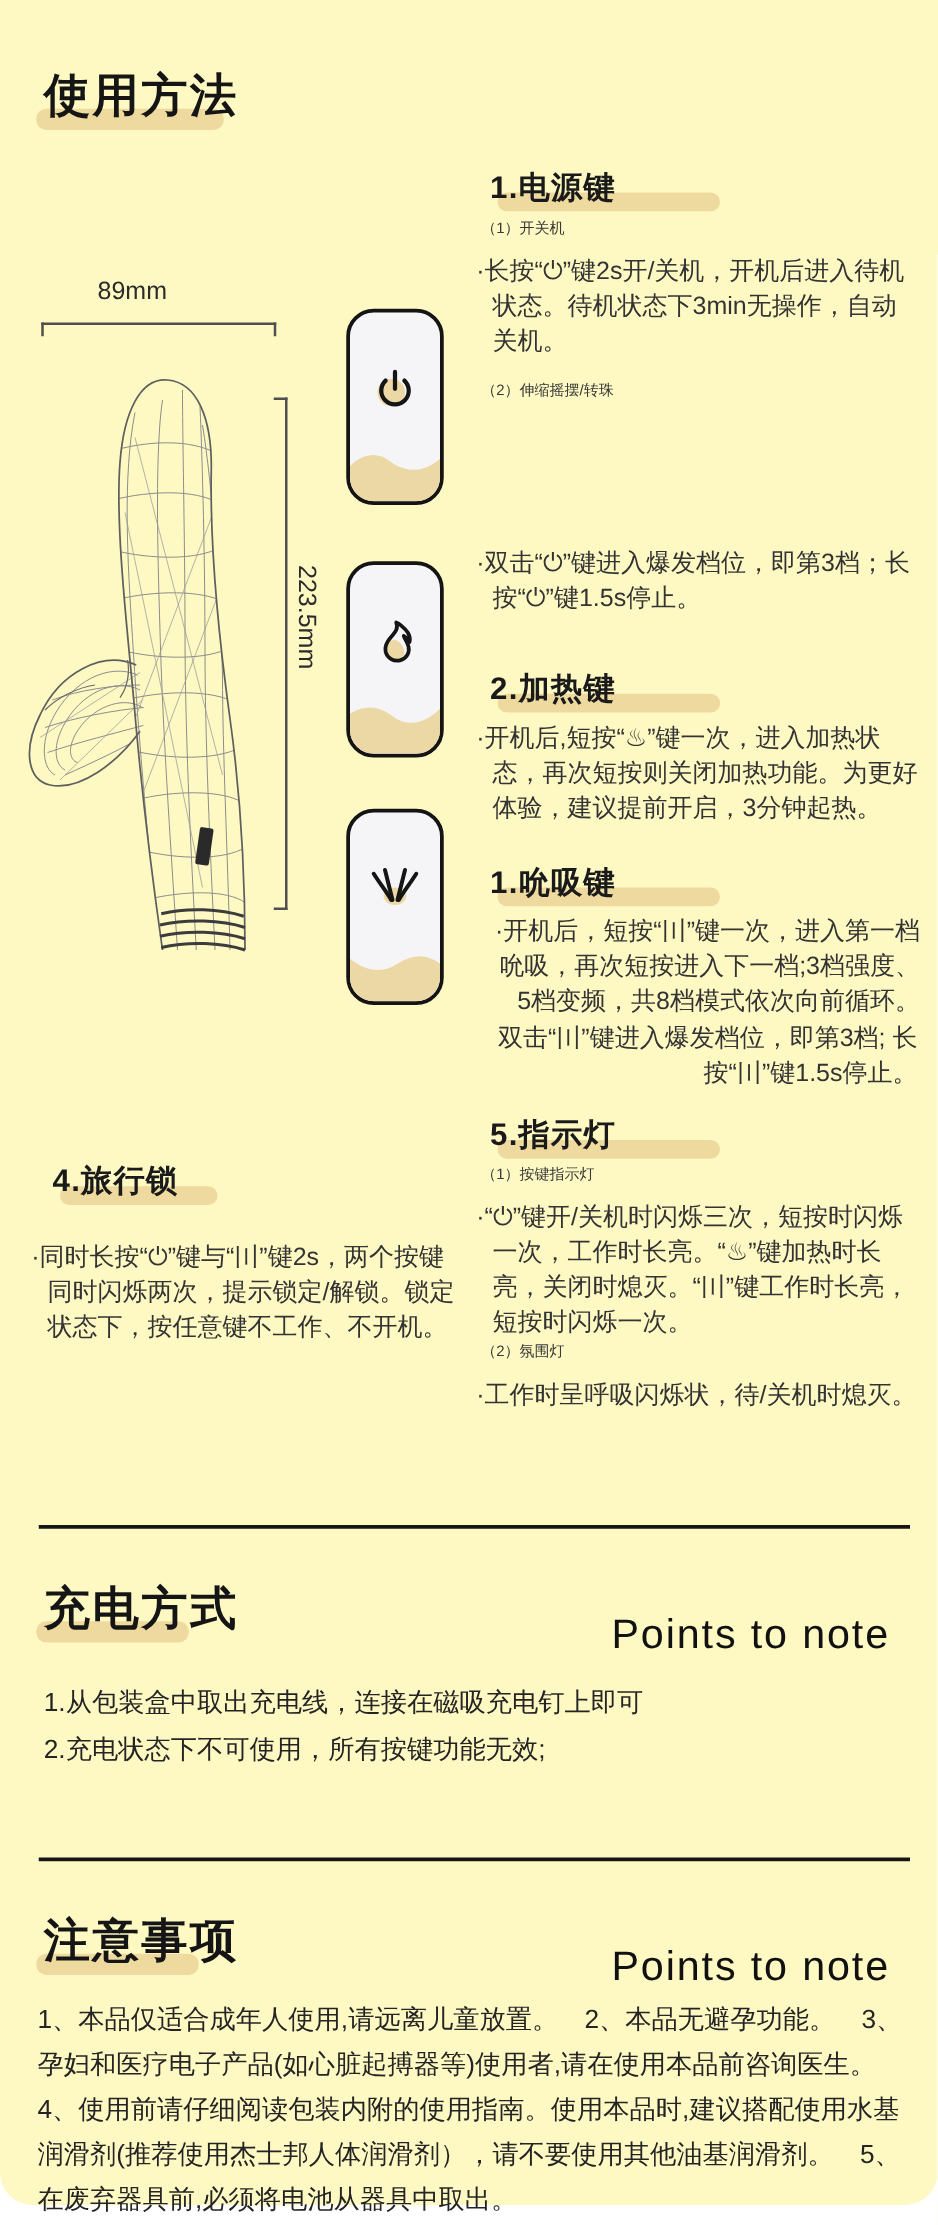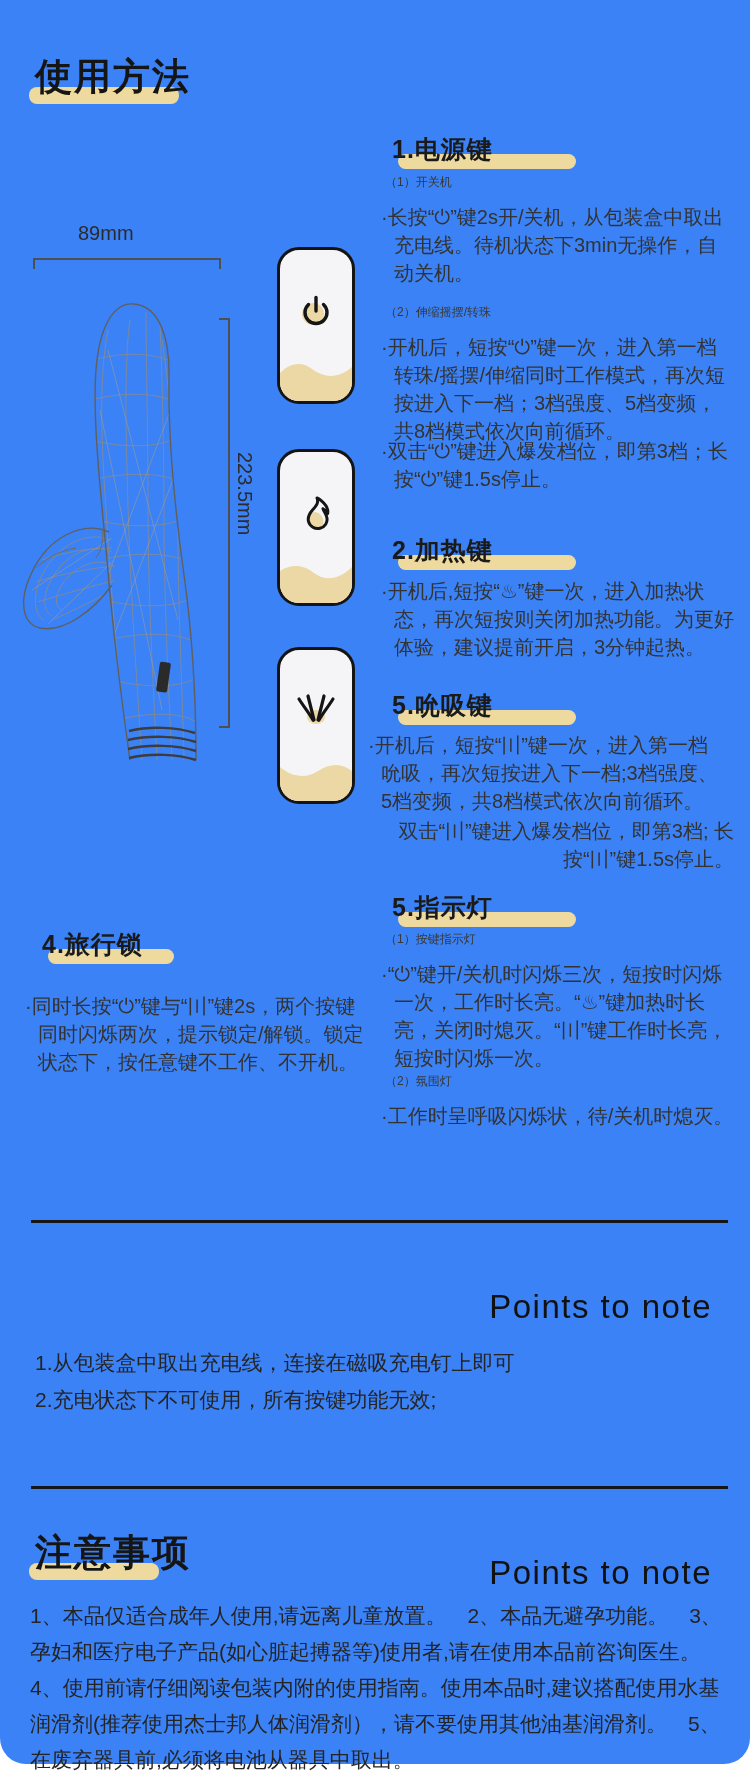--- a/index.html
+++ b/index.html
@@ -2,21 +2,21 @@
 <html><head>
 <meta charset="utf-8">
 <style>
   html,body { margin:0; padding:0; background:#ffffff; }
   .page {
     position:relative; width:750px; height:1780px; overflow:hidden;
     font-family:"Liberation Sans","DejaVu Sans",sans-serif; color:#2e2e2e; background:#ffffff;
   }
   .sheet {
     position:absolute; left:0; top:0; width:750px; height:1764px;
-    background:#3b82f6; border-radius:0 0 26px 26px; isolation:isolate;
+    background:#fef9c3; border-radius:0 0 26px 26px; isolation:isolate;
   }
   
   .hl { position:absolute; }
   .hl .hl-bar { position:absolute; background:#eeda9f; border-radius:8px; z-index:0; }
   .hl .hl-text { position:relative; z-index:1; white-space:nowrap; }
   .big-title { font-size:37px; font-weight:800; letter-spacing:2px; color:#151515; }
   .big-title .hl-bar { left:-6px; bottom:-2px; height:17px; width:150px; }
   .sec-h { font-size:25px; font-weight:700; color:#1a1a1a; letter-spacing:1px; }
   .sec-h .hl-bar { left:6px; bottom:-3px; height:15px; width:178px; }
   .sec-h.narrow .hl-bar { width:126px; }
@@ -158,54 +158,57 @@
           <path d="M39 7 C34 15 29 21 25 28"></path>
         </g>
       </svg>
     </div>
 
     <div class="hl sec-h" style="left:392px; top:133px;">
       <span class="hl-bar"></span>
       <span class="hl-text">1.电源键</span>
     </div>
     <div class="sub-t" style="left:385px; top:174px;">（1）开关机</div>
-    <div class="para col-r" style="left:381px; top:203px;">·长按“⏻”键2s开/关机，从包装盒中取出充电线。待机状态下3min无操作，自动关机。</div>
+    <div class="para col-r" style="left:381px; top:203px;">·长按“⏻”键2s开/关机，开机后进入待机状态。待机状态下3min无操作，自动关机。</div>
     <div class="sub-t" style="left:385px; top:304px;">（2）伸缩摇摆/转珠</div>
-    <div class="para col-r" style="left:381px; top:333px;">·开机后，短按“⏻”键一次，进入第一档转珠/摇摆/伸缩同时工作模式，再次短按进入下一档；3档强度、5档变频，共8档模式依次向前循环。</div>
     <div class="para col-r" style="left:381px; top:437px;">·双击“⏻”键进入爆发档位，即第3档；长按“⏻”键1.5s停止。</div>
 
     <div class="hl sec-h" style="left:392px; top:534px;">
       <span class="hl-bar"></span>
       <span class="hl-text">2.加热键</span>
     </div>
     <div class="para col-r" style="left:381px; top:577px;">·开机后,短按“♨”键一次，进入加热状态，再次短按则关闭加热功能。为更好体验，建议提前开启，3分钟起热。</div>
 
     <div class="hl sec-h" style="left:392px; top:689px;">
       <span class="hl-bar"></span>
-      <span class="hl-text">5.吮吸键</span>
-    </div>
-    <div class="para col-r" style="left:368px; top:731px;">·开机后，短按“〣”键一次，进入第一档吮吸，再次短按进入下一档;3档强度、5档变频，共8档模式依次向前循环。</div>
+      <span class="hl-text">1.吮吸键</span>
+    </div>
+    <div class="para col-r" style="left:381px; top:731px;text-align:right;">·开机后，短按“〣”键一次，进入第一档吮吸，再次短按进入下一档;3档强度、5档变频，共8档模式依次向前循环。</div>
     <div class="para col-r noind" style="left:392px; top:817px;">双击“〣”键进入爆发档位，即第3档; 长按“〣”键1.5s停止。</div>
 
     <div class="hl sec-h narrow" style="left:42px; top:928px;">
       <span class="hl-bar"></span>
       <span class="hl-text">4.旅行锁</span>
     </div>
     <div class="para col-l" style="left:25px; top:992px;">·同时长按“⏻”键与“〣”键2s，两个按键同时闪烁两次，提示锁定/解锁。锁定状态下，按任意键不工作、不开机。</div>
 
     <div class="hl sec-h" style="left:392px; top:891px;">
       <span class="hl-bar"></span>
       <span class="hl-text">5.指示灯</span>
     </div>
     <div class="sub-t" style="left:385px; top:931px;">（1）按键指示灯</div>
     <div class="para col-r" style="left:381px; top:960px;">·“⏻”键开/关机时闪烁三次，短按时闪烁一次，工作时长亮。“♨”键加热时长亮，关闭时熄灭。“〣”键工作时长亮，短按时闪烁一次。</div>
     <div class="sub-t" style="left:385px; top:1073px;">（2）氛围灯</div>
     <div class="para col-r" style="left:381px; top:1102px;">·工作时呈呼吸闪烁状，待/关机时熄灭。</div>
 
     <div class="divider" style="top:1220px;"></div>
+    <div class="hl big-title" style="left:35px; top:1262px;">
+      <span class="hl-bar" style="width:122px;"></span>
+      <span class="hl-text">充电方式</span>
+    </div>
     <div class="note-en" style="top:1288px;">Points to note</div>
     <div class="blist" style="top:1344px;">
       <div>1.从包装盒中取出充电线，连接在磁吸充电钉上即可</div>
       <div>2.充电状态下不可使用，所有按键功能无效;</div>
     </div>
 
     <div class="divider" style="top:1486px;"></div>
     <div class="hl big-title" style="left:35px; top:1528px;">
       <span class="hl-bar" style="width:130px;"></span>
       <span class="hl-text">注意事项</span>

